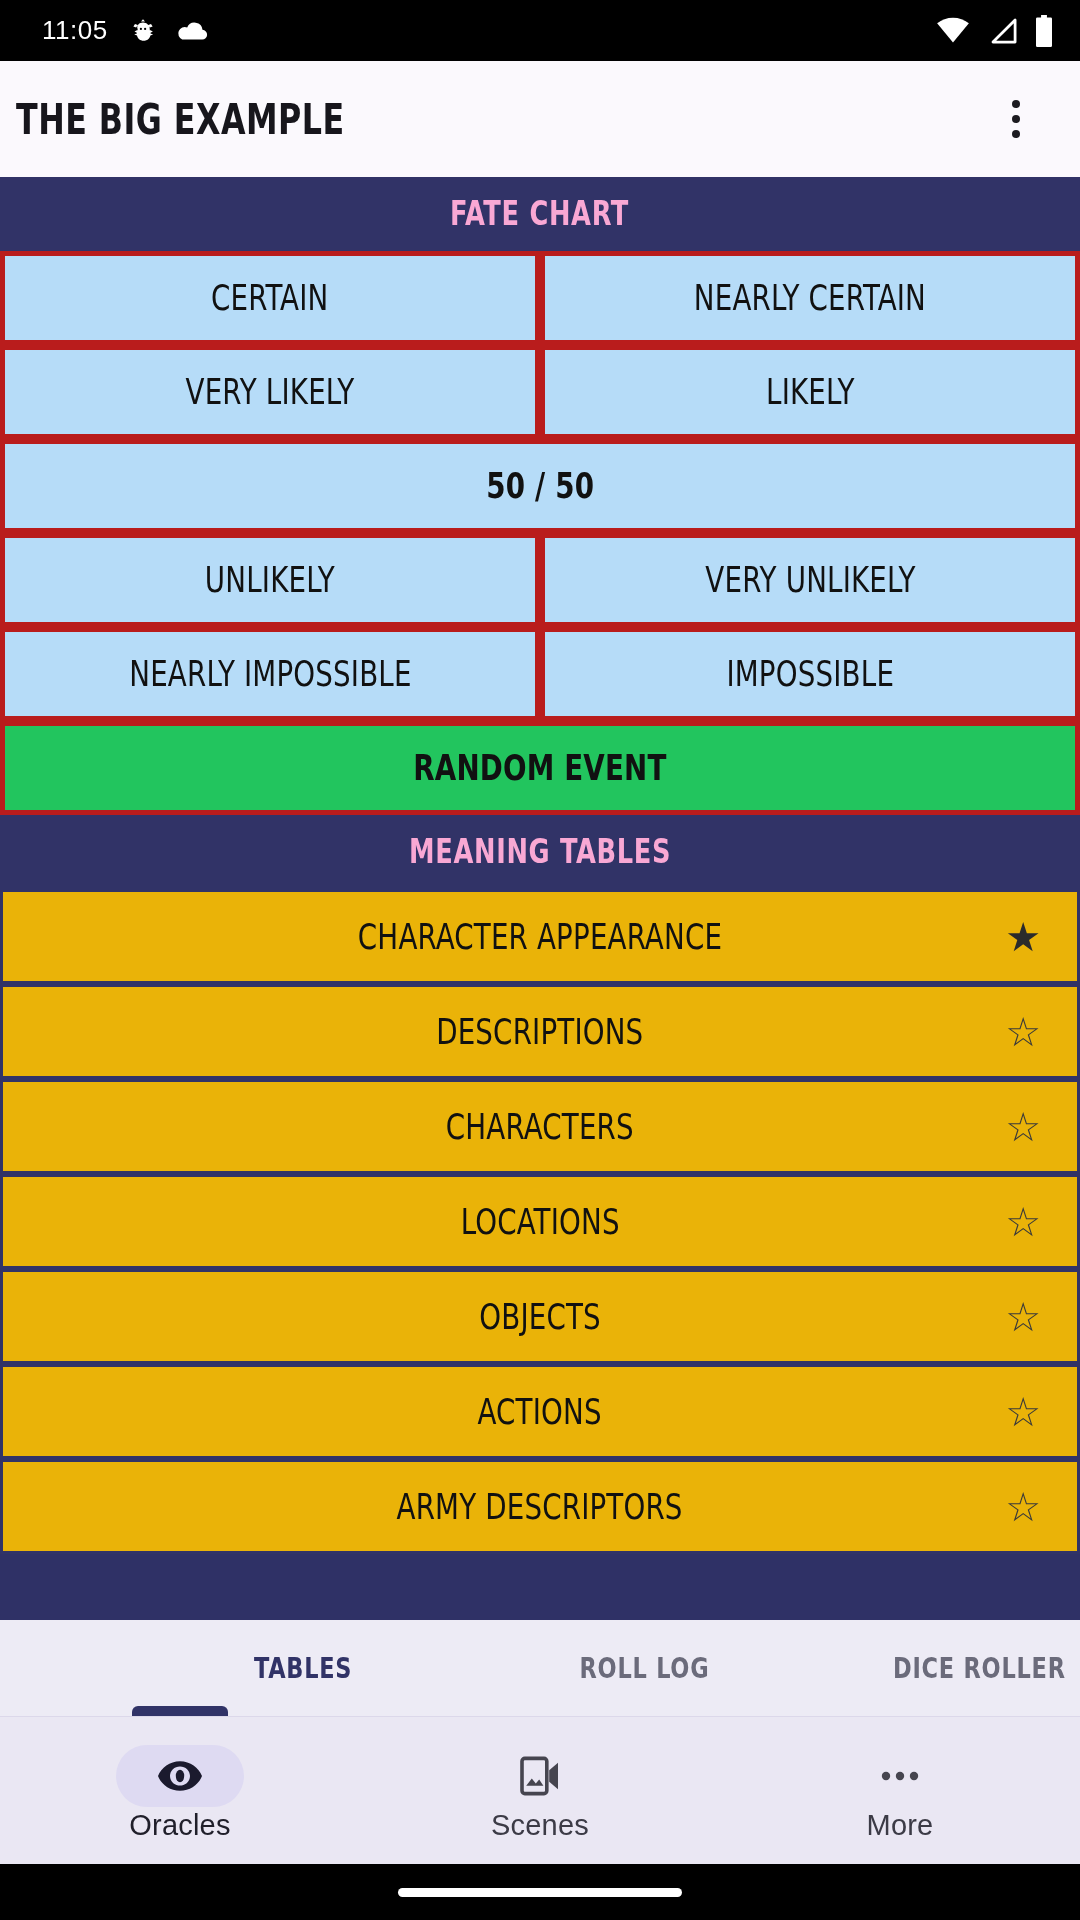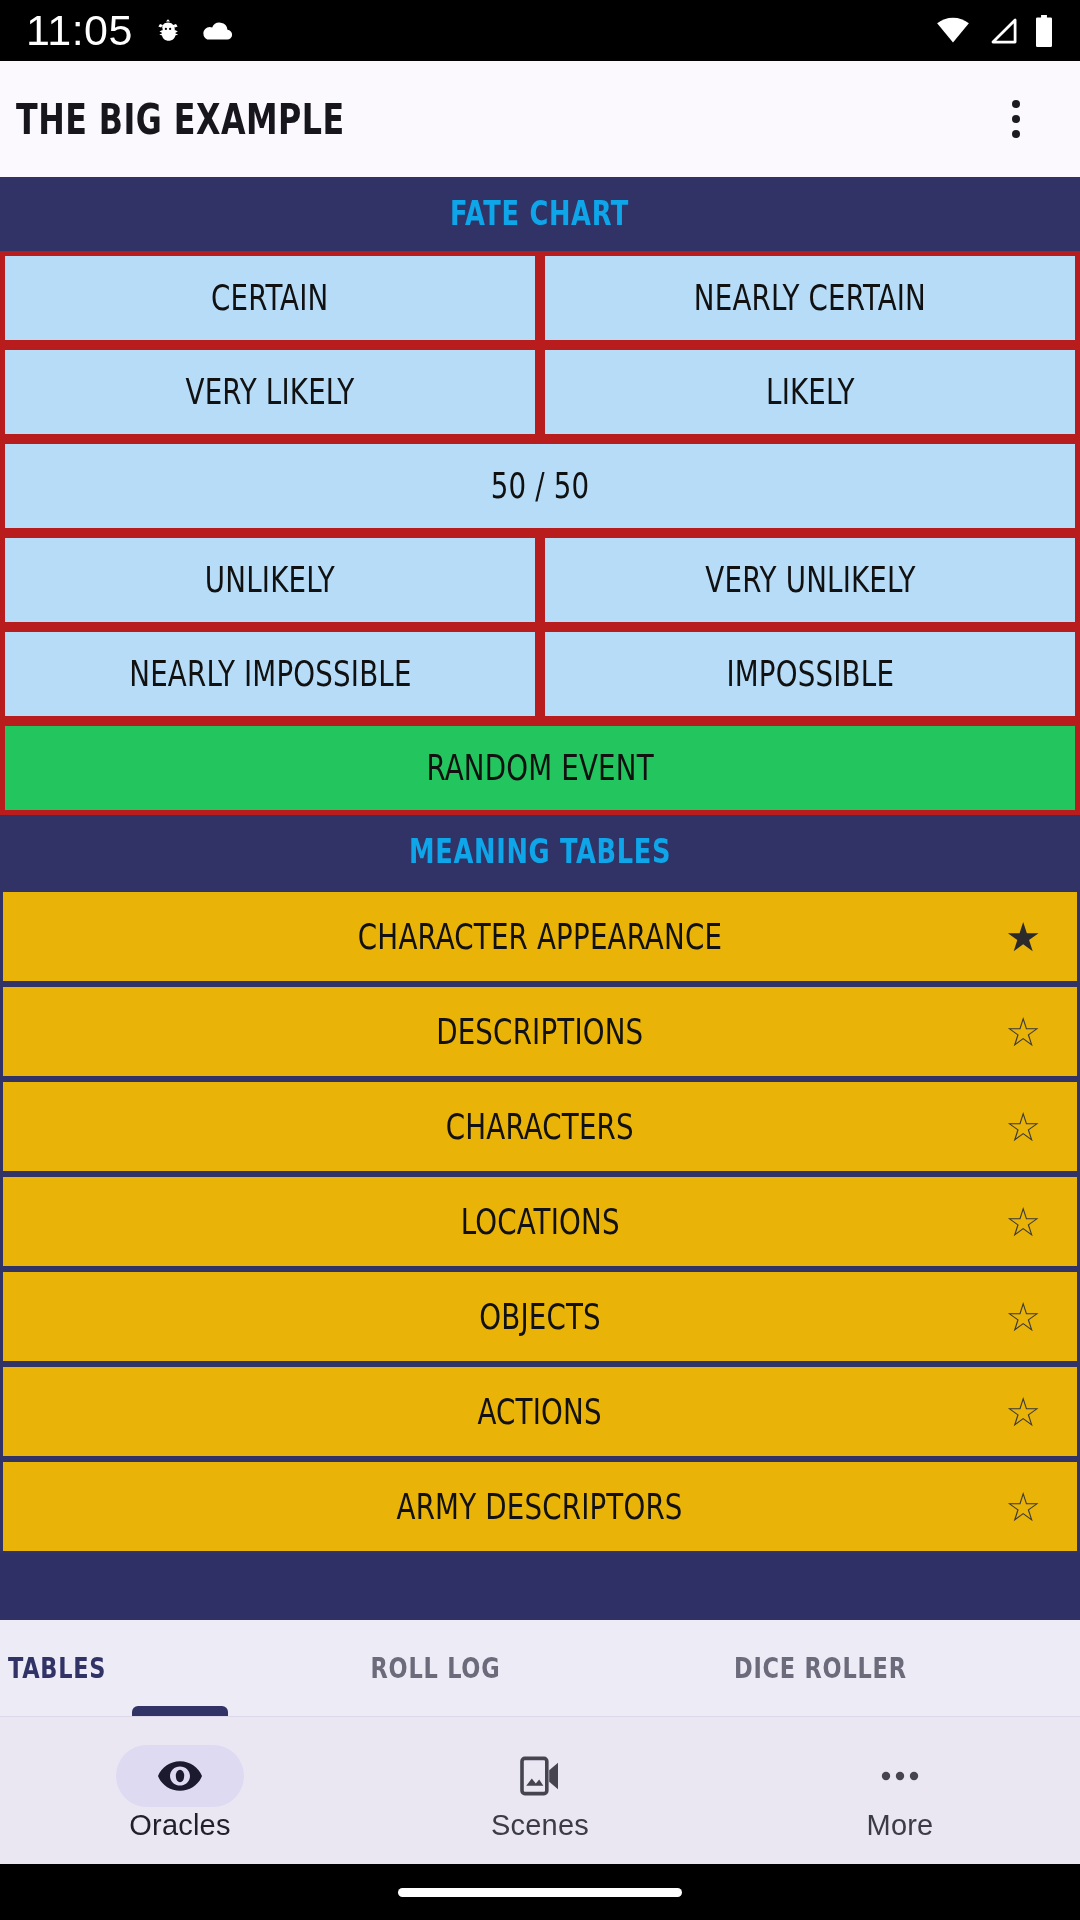--- a/index.html
+++ b/index.html
@@ -10,21 +10,21 @@
     overflow:hidden;
   }
   #app { position:relative; width:1080px; height:1920px; display:flex; flex-direction:column; background:#000; }
 
   
   .statusbar {
     height:61px; background:#000; color:#fff;
     display:flex; align-items:center; padding:0 26px;
     flex:0 0 61px;
   }
-  .sb-time { font-size:43px; letter-spacing:.5px; font-weight:400; }
+  .sb-time { font-size:26px; letter-spacing:.5px; font-weight:400;margin-left:16px; }
   .sb-left-icons { display:flex; align-items:center; gap:18px; margin-left:20px; }
   .sb-spacer { flex:1; }
   .sb-right-icons { display:flex; align-items:center; gap:16px; }
   .sb-ico { display:block; }
 
   
   .appbar {
     background:#FBF9FD; flex:0 0 116px;
     display:flex; align-items:center; padding:0 36px 0 16px;
   }
@@ -38,38 +38,38 @@
   .overflow-btn {
     width:56px; height:56px; display:flex; flex-direction:column;
     align-items:center; justify-content:center; gap:7px; cursor:pointer;
   }
   .overflow-btn i { width:8px; height:8px; border-radius:50%; background:#1C1B20; display:block; }
 
   
   .content { flex:1 1 auto; overflow:hidden; background:#2F3166; position:relative; }
 
   .section-header {
-    background:#313367; color:#0ea5e9; text-align:center;
+    background:#313367; color:#f9a8d4; text-align:center;
     padding:16px 16px 18px; 
   }
   .section-header span {
     font-family:"DejaVu Sans Condensed","Liberation Sans Narrow","Liberation Sans", sans-serif;
     font-size:34px; font-weight:700; letter-spacing:.8px;
     display:inline-block; transform:scaleX(.84);
   }
 
   .grid { display:flex; flex-wrap:wrap; background:#313367; }
   .cell {
     background:#B6DCF8; color:#111;
     border:5px solid #b91c1c;
     height:94px; display:flex; align-items:center; justify-content:center;
     text-align:center; cursor:pointer;
   }
   .cell.half { width:50%; }
-  .cell.full { width:100%; }
+  .cell.full { width:100%;font-weight:bold; }
   .cell.event { background:#22c55e; }
   .cell span {
     font-family:"DejaVu Sans Condensed","Liberation Sans Narrow","Liberation Sans", sans-serif;
     font-size:35px; letter-spacing:.2px;
     display:inline-block; transform:scaleX(.88); white-space:nowrap;
   }
 
   .mt-list { background:#313367; }
   .mt-row {
     position:relative; background:#eab308;
@@ -88,21 +88,21 @@
   }
   .star.off { color:#3A3A3A; }
 
   
   .tabbar {
     flex:0 0 96px; background:#EDEBF5; display:flex; align-items:flex-end;
     position:relative; z-index:5;
   }
   .tab {
     flex:1; height:96px; display:flex; flex-direction:column;
-    align-items:flex-start; justify-content:center; position:relative; cursor:pointer;
+    align-items:flex-end; justify-content:center; position:relative; cursor:pointer;
   }
   .tab span {
     font-family:"DejaVu Sans Condensed","Liberation Sans Narrow","Liberation Sans", sans-serif;
     font-size:29px; font-weight:700; letter-spacing:.9px; color:#6B6B7B;
     display:inline-block; transform:scaleX(.86); white-space:nowrap;
   }
   .tab.active span { color:#313367; }
   .tab .indicator {
     position:absolute; bottom:0; left:50%; transform:translateX(-50%);
     width:96px; height:10px; border-radius:6px 6px 0 0; background:#313367;

